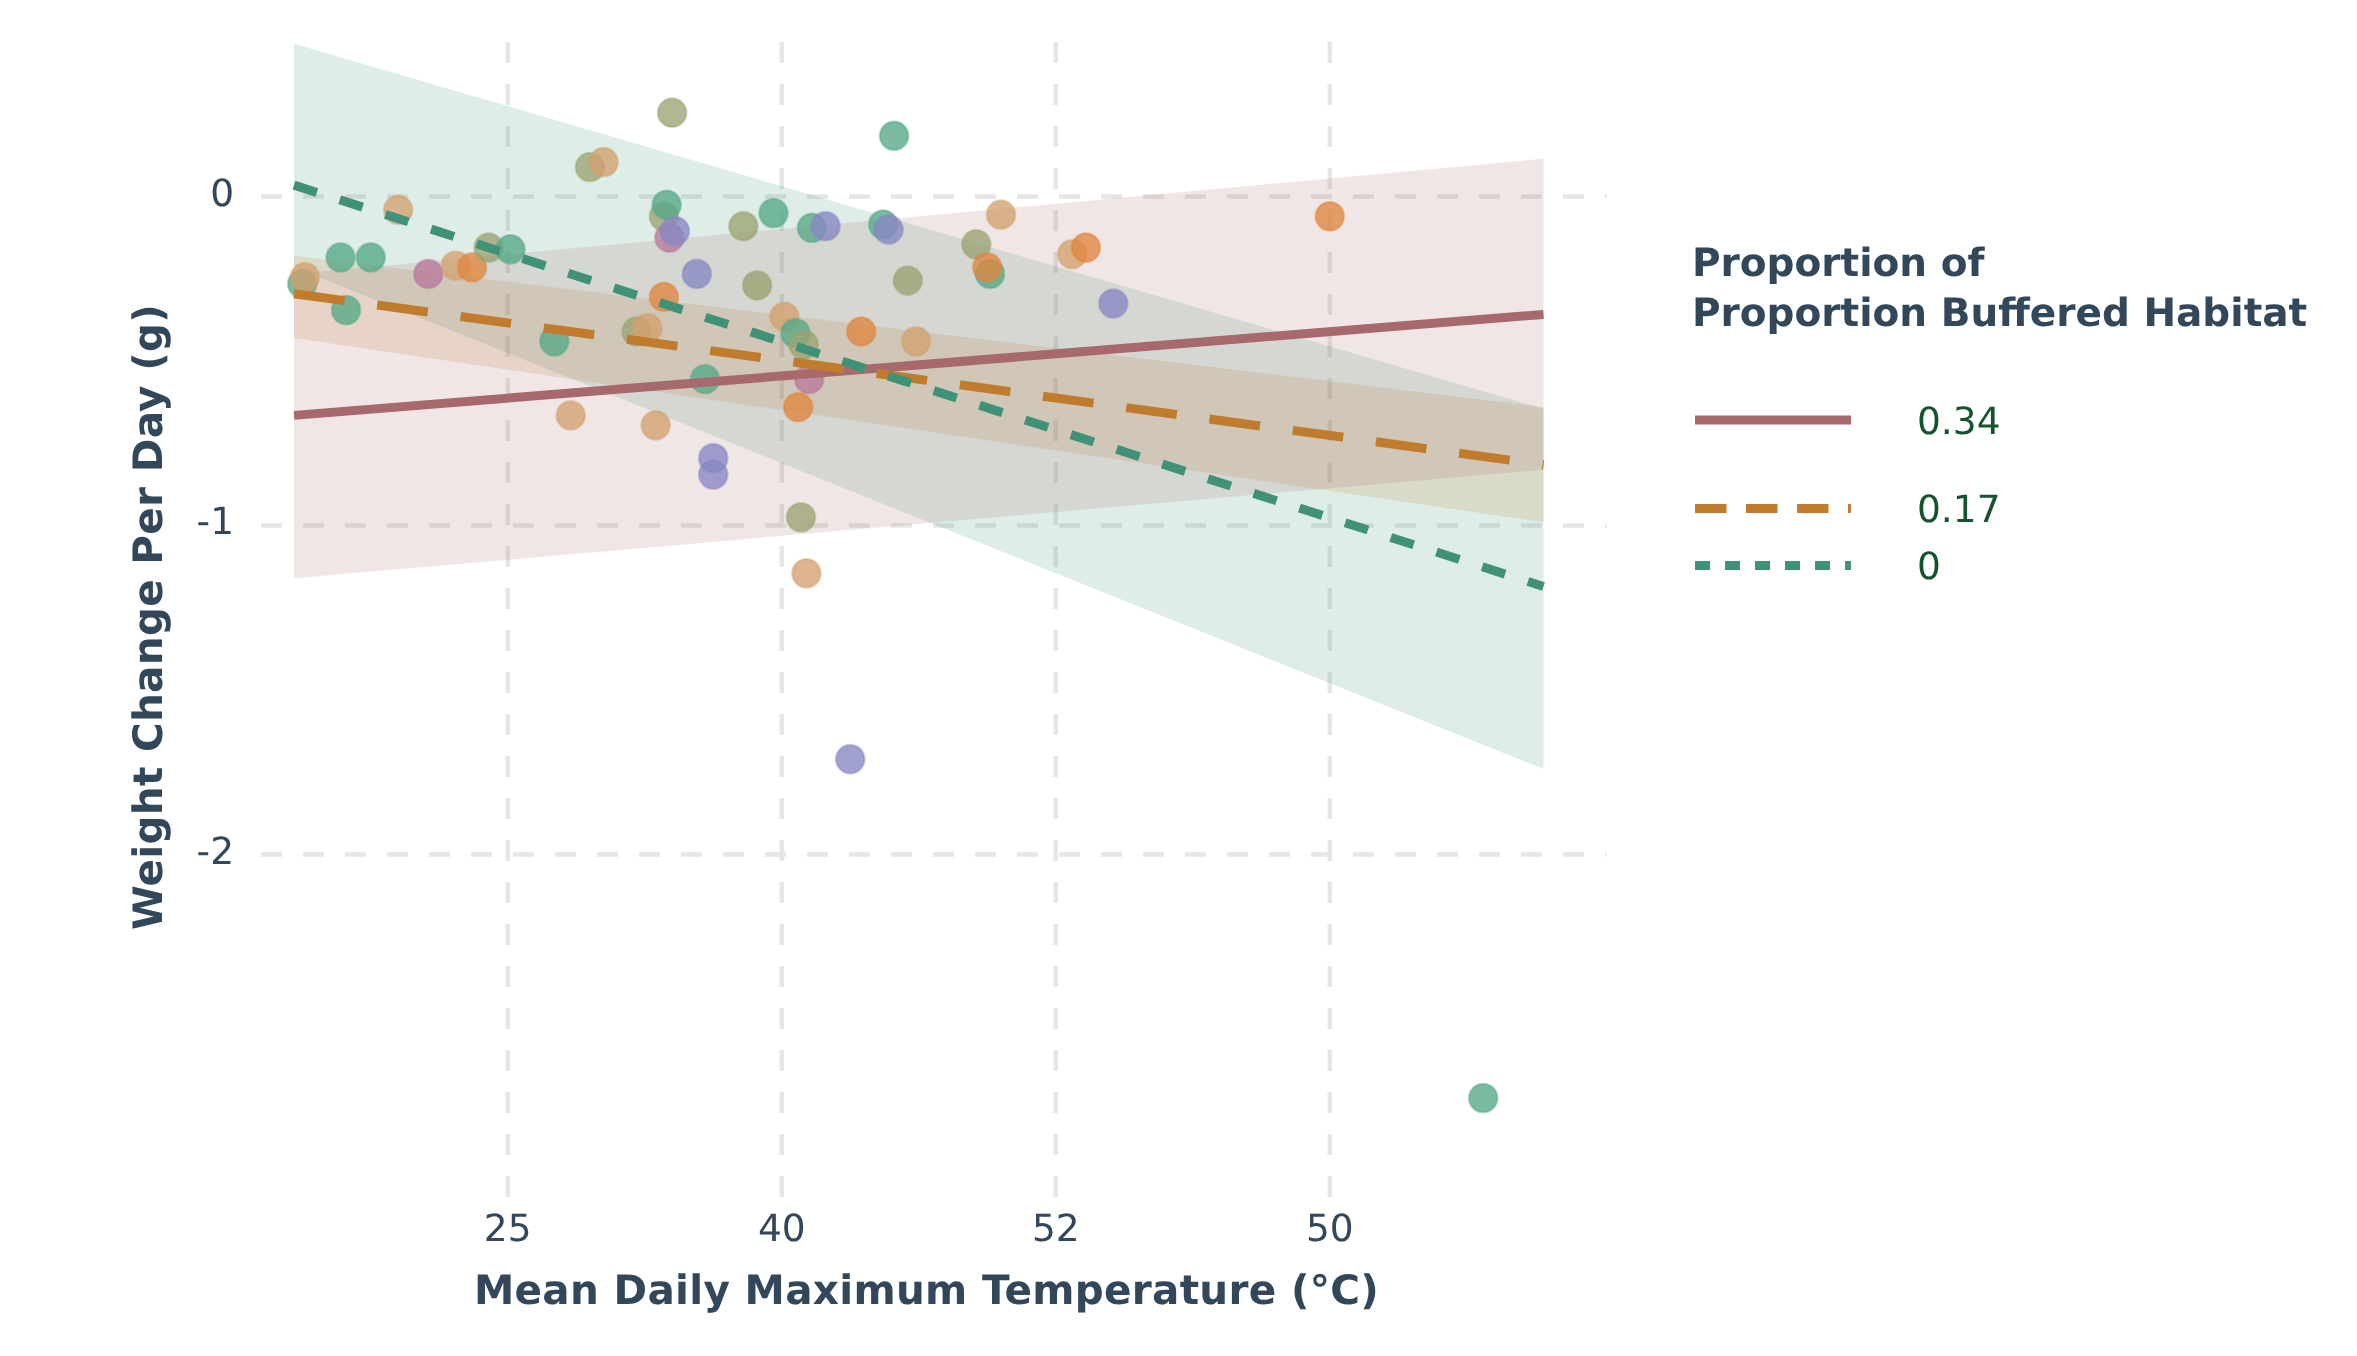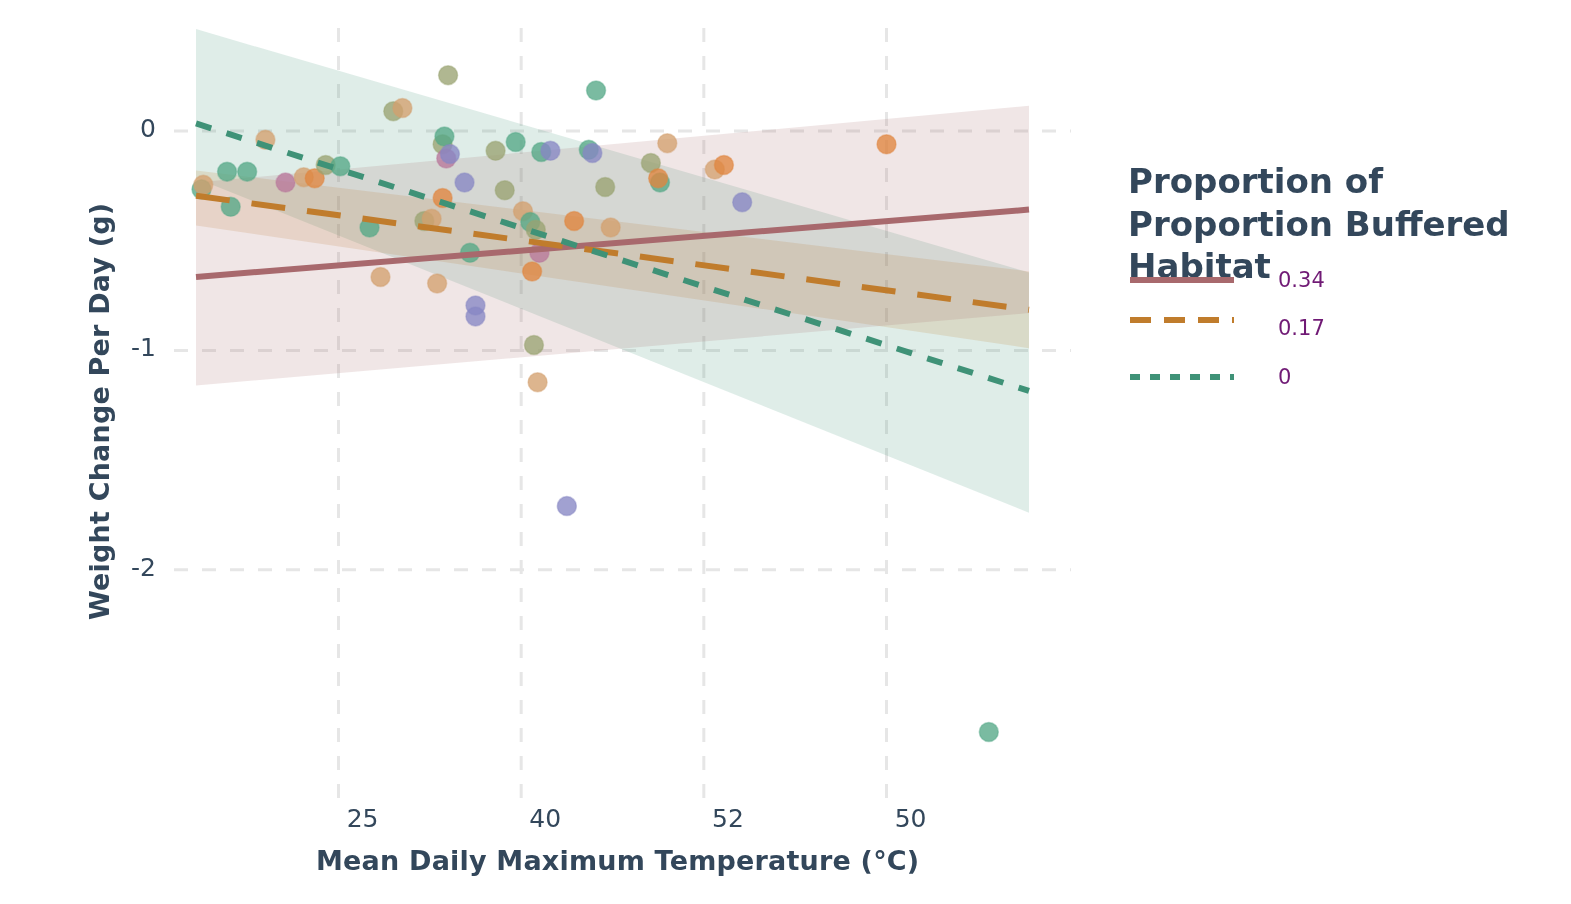--- a/index.html
+++ b/index.html
@@ -43,48 +43,47 @@
     color: #33475b;
     font-size: 25px;
     text-align: center;
   }
   .ytick {
     width: 70px;
     text-align: right;
   }
   .xtick {
     width: 80px;
-    text-align: right;
   }
   #legend-title {
     position: absolute;
     left: 1128px;
     top: 160px;
     width: 430px;
     color: #33475b;
     font-weight: bold;
-    font-size: 34px;
+    font-size: 26px;
     line-height: 1.25;
   }
   .legend-row {
     position: absolute;
     left: 1128px;
     height: 40px;
     display: flex;
     align-items: center;
   }
   .legend-key {
     width: 108px;
     height: 40px;
     display: block;
   }
   .legend-label {
     margin-left: 42px;
-    color: #701a75;
-    font-size: 21px;
+    color: #14532d;
+    font-size: 25px;
   }
 </style>
 </head>
 <body>
 
 <div id="figure">
 
   <svg id="plot-svg" width="1571" height="904" style="position:absolute;left:0;top:0;">
       <g>
         <line x1="338.4868421052631" y1="28" x2="338.4868421052631" y2="800" stroke="#e6e6e6" stroke-width="3" stroke-dasharray="14 14"></line>
@@ -183,21 +182,21 @@
     <div>Proportion Buffered Habitat</div>
   </div>
 
   <div id="legend-rows">
       <div class="legend-row" style="top: 260px;">
         <svg class="legend-key" viewBox="0 0 108 40">
           <line x1="2" y1="20" x2="106" y2="20" stroke="#a8696d" stroke-width="6"></line>
         </svg>
         <span class="legend-label">0.34</span>
       </div>
-      <div class="legend-row" style="top: 300px; align-items: flex-end;">
+      <div class="legend-row" style="top: 319px;">
         <svg class="legend-key" viewBox="0 0 108 40">
           <line x1="2" y1="20" x2="106" y2="20" stroke="#c07c2c" stroke-width="6" stroke-dasharray="21 13"></line>
         </svg>
         <span class="legend-label">0.17</span>
       </div>
       <div class="legend-row" style="top: 357px;">
         <svg class="legend-key" viewBox="0 0 108 40">
           <line x1="2" y1="20" x2="106" y2="20" stroke="#3f9277" stroke-width="6" stroke-dasharray="10 10"></line>
         </svg>
         <span class="legend-label">0</span>

